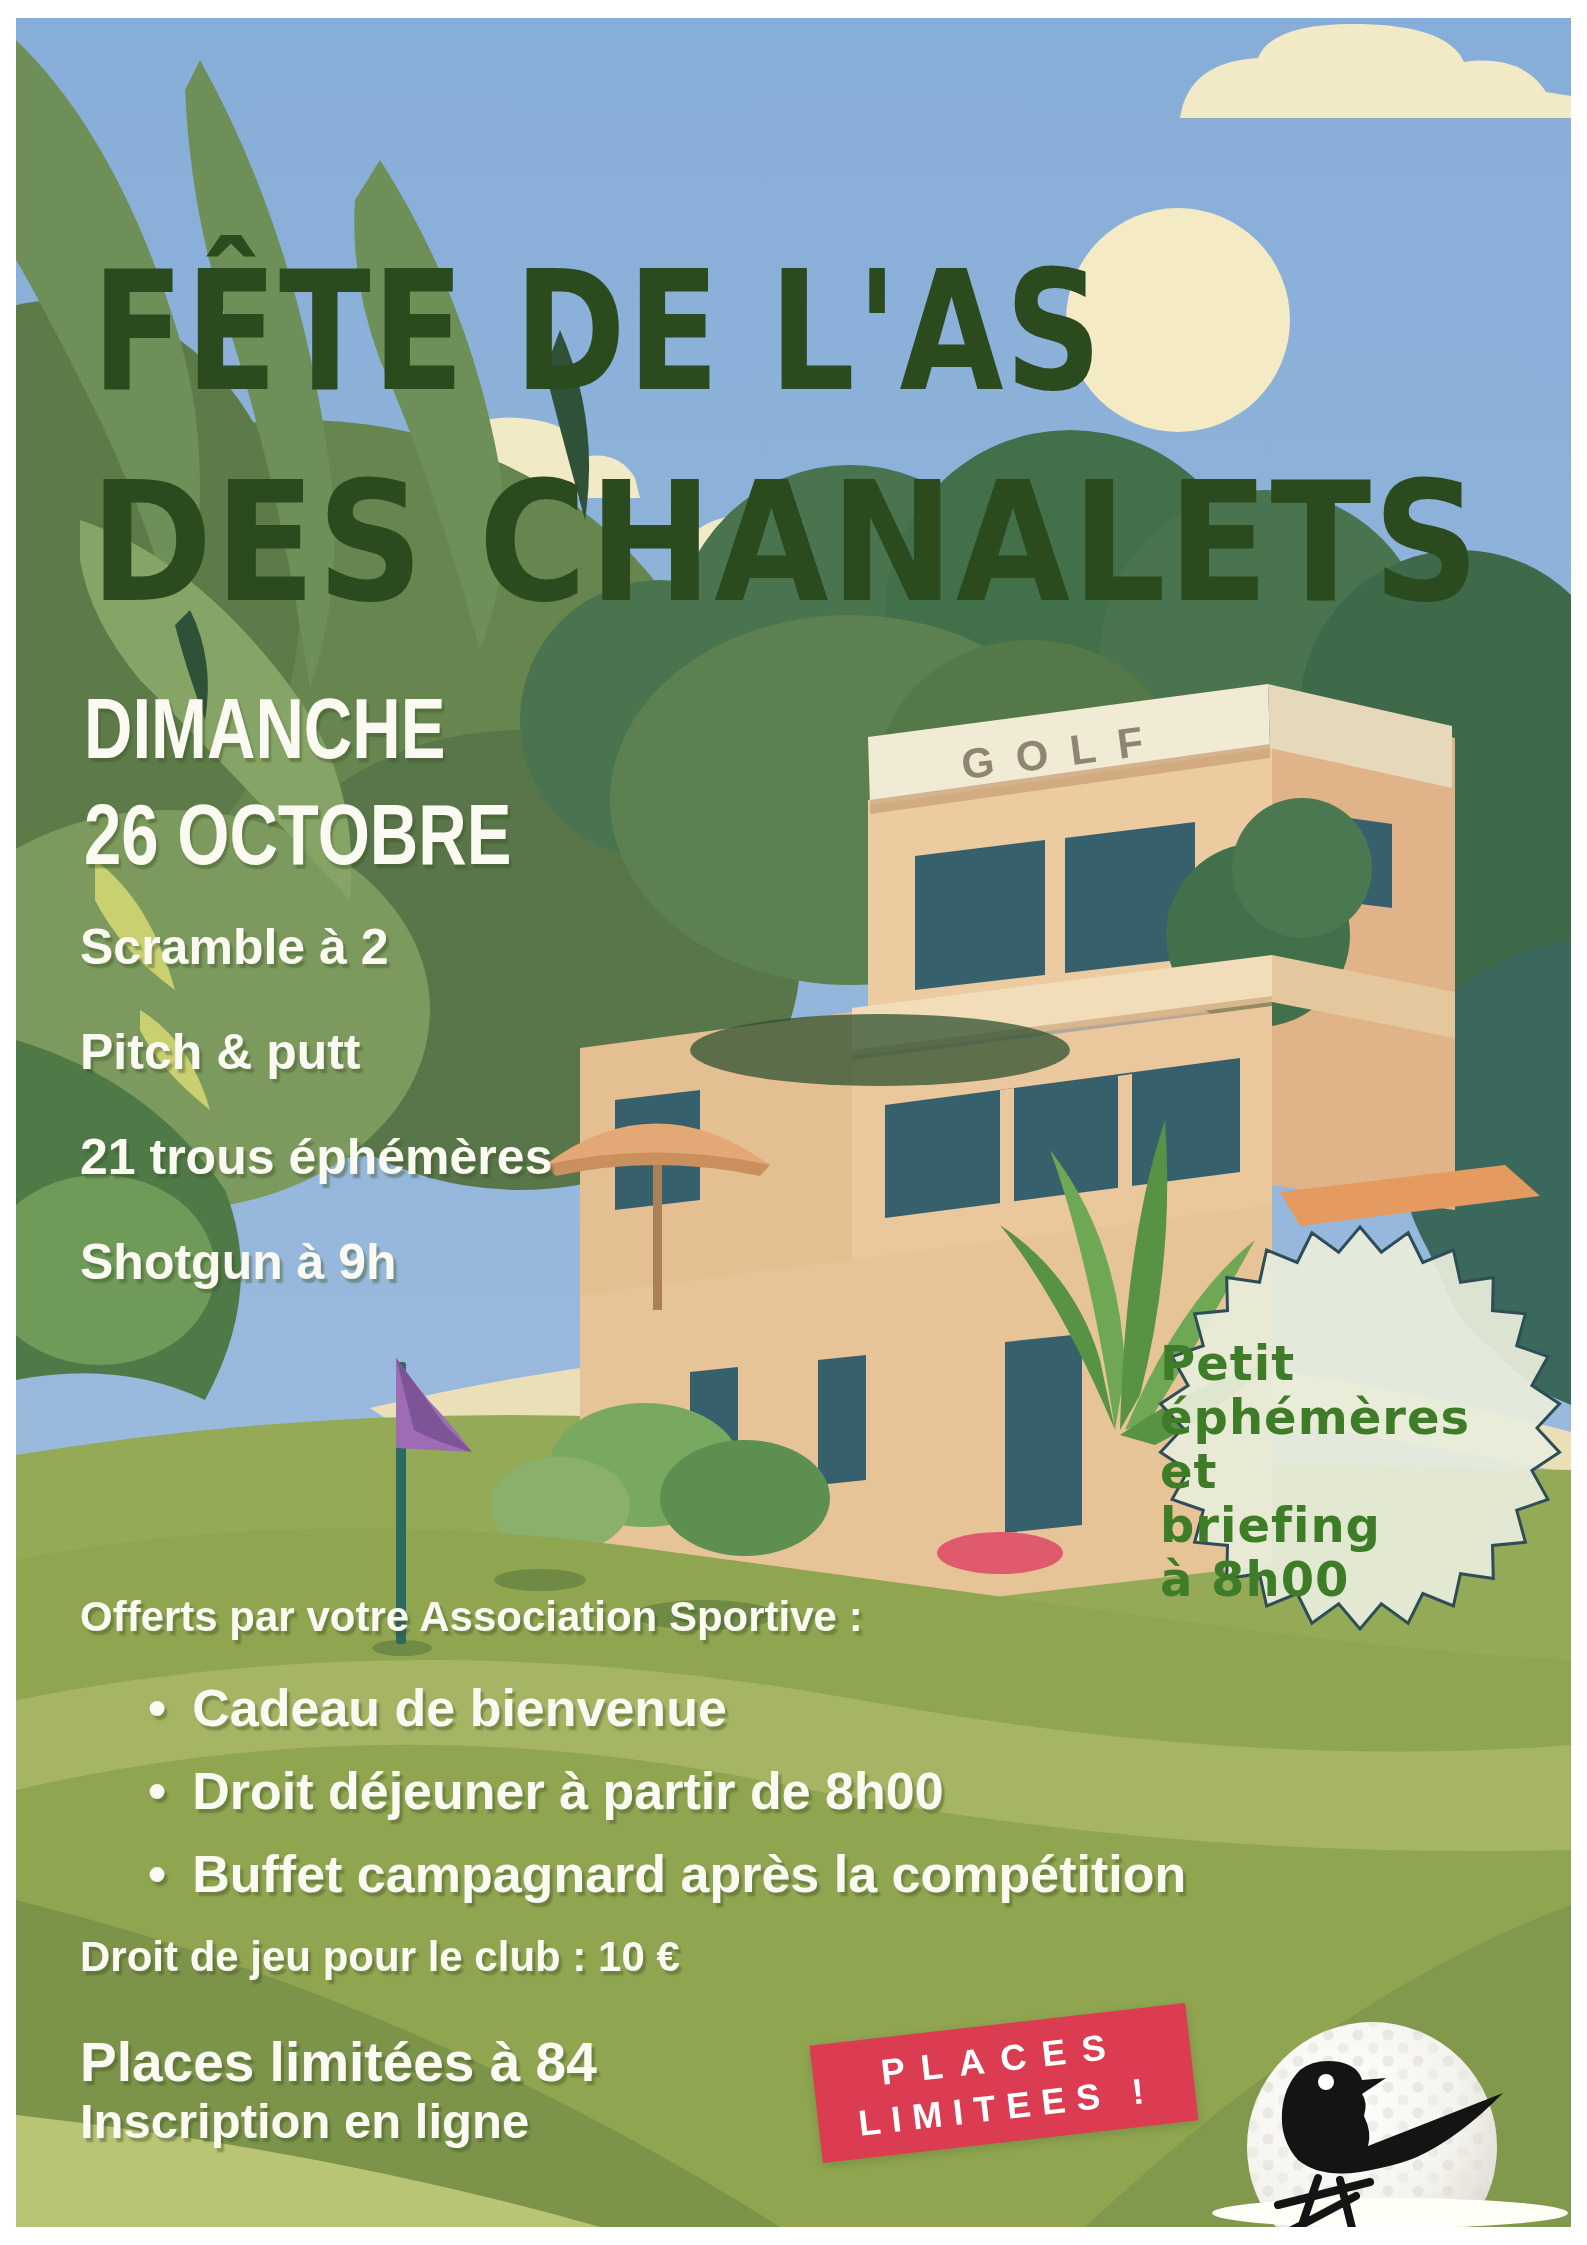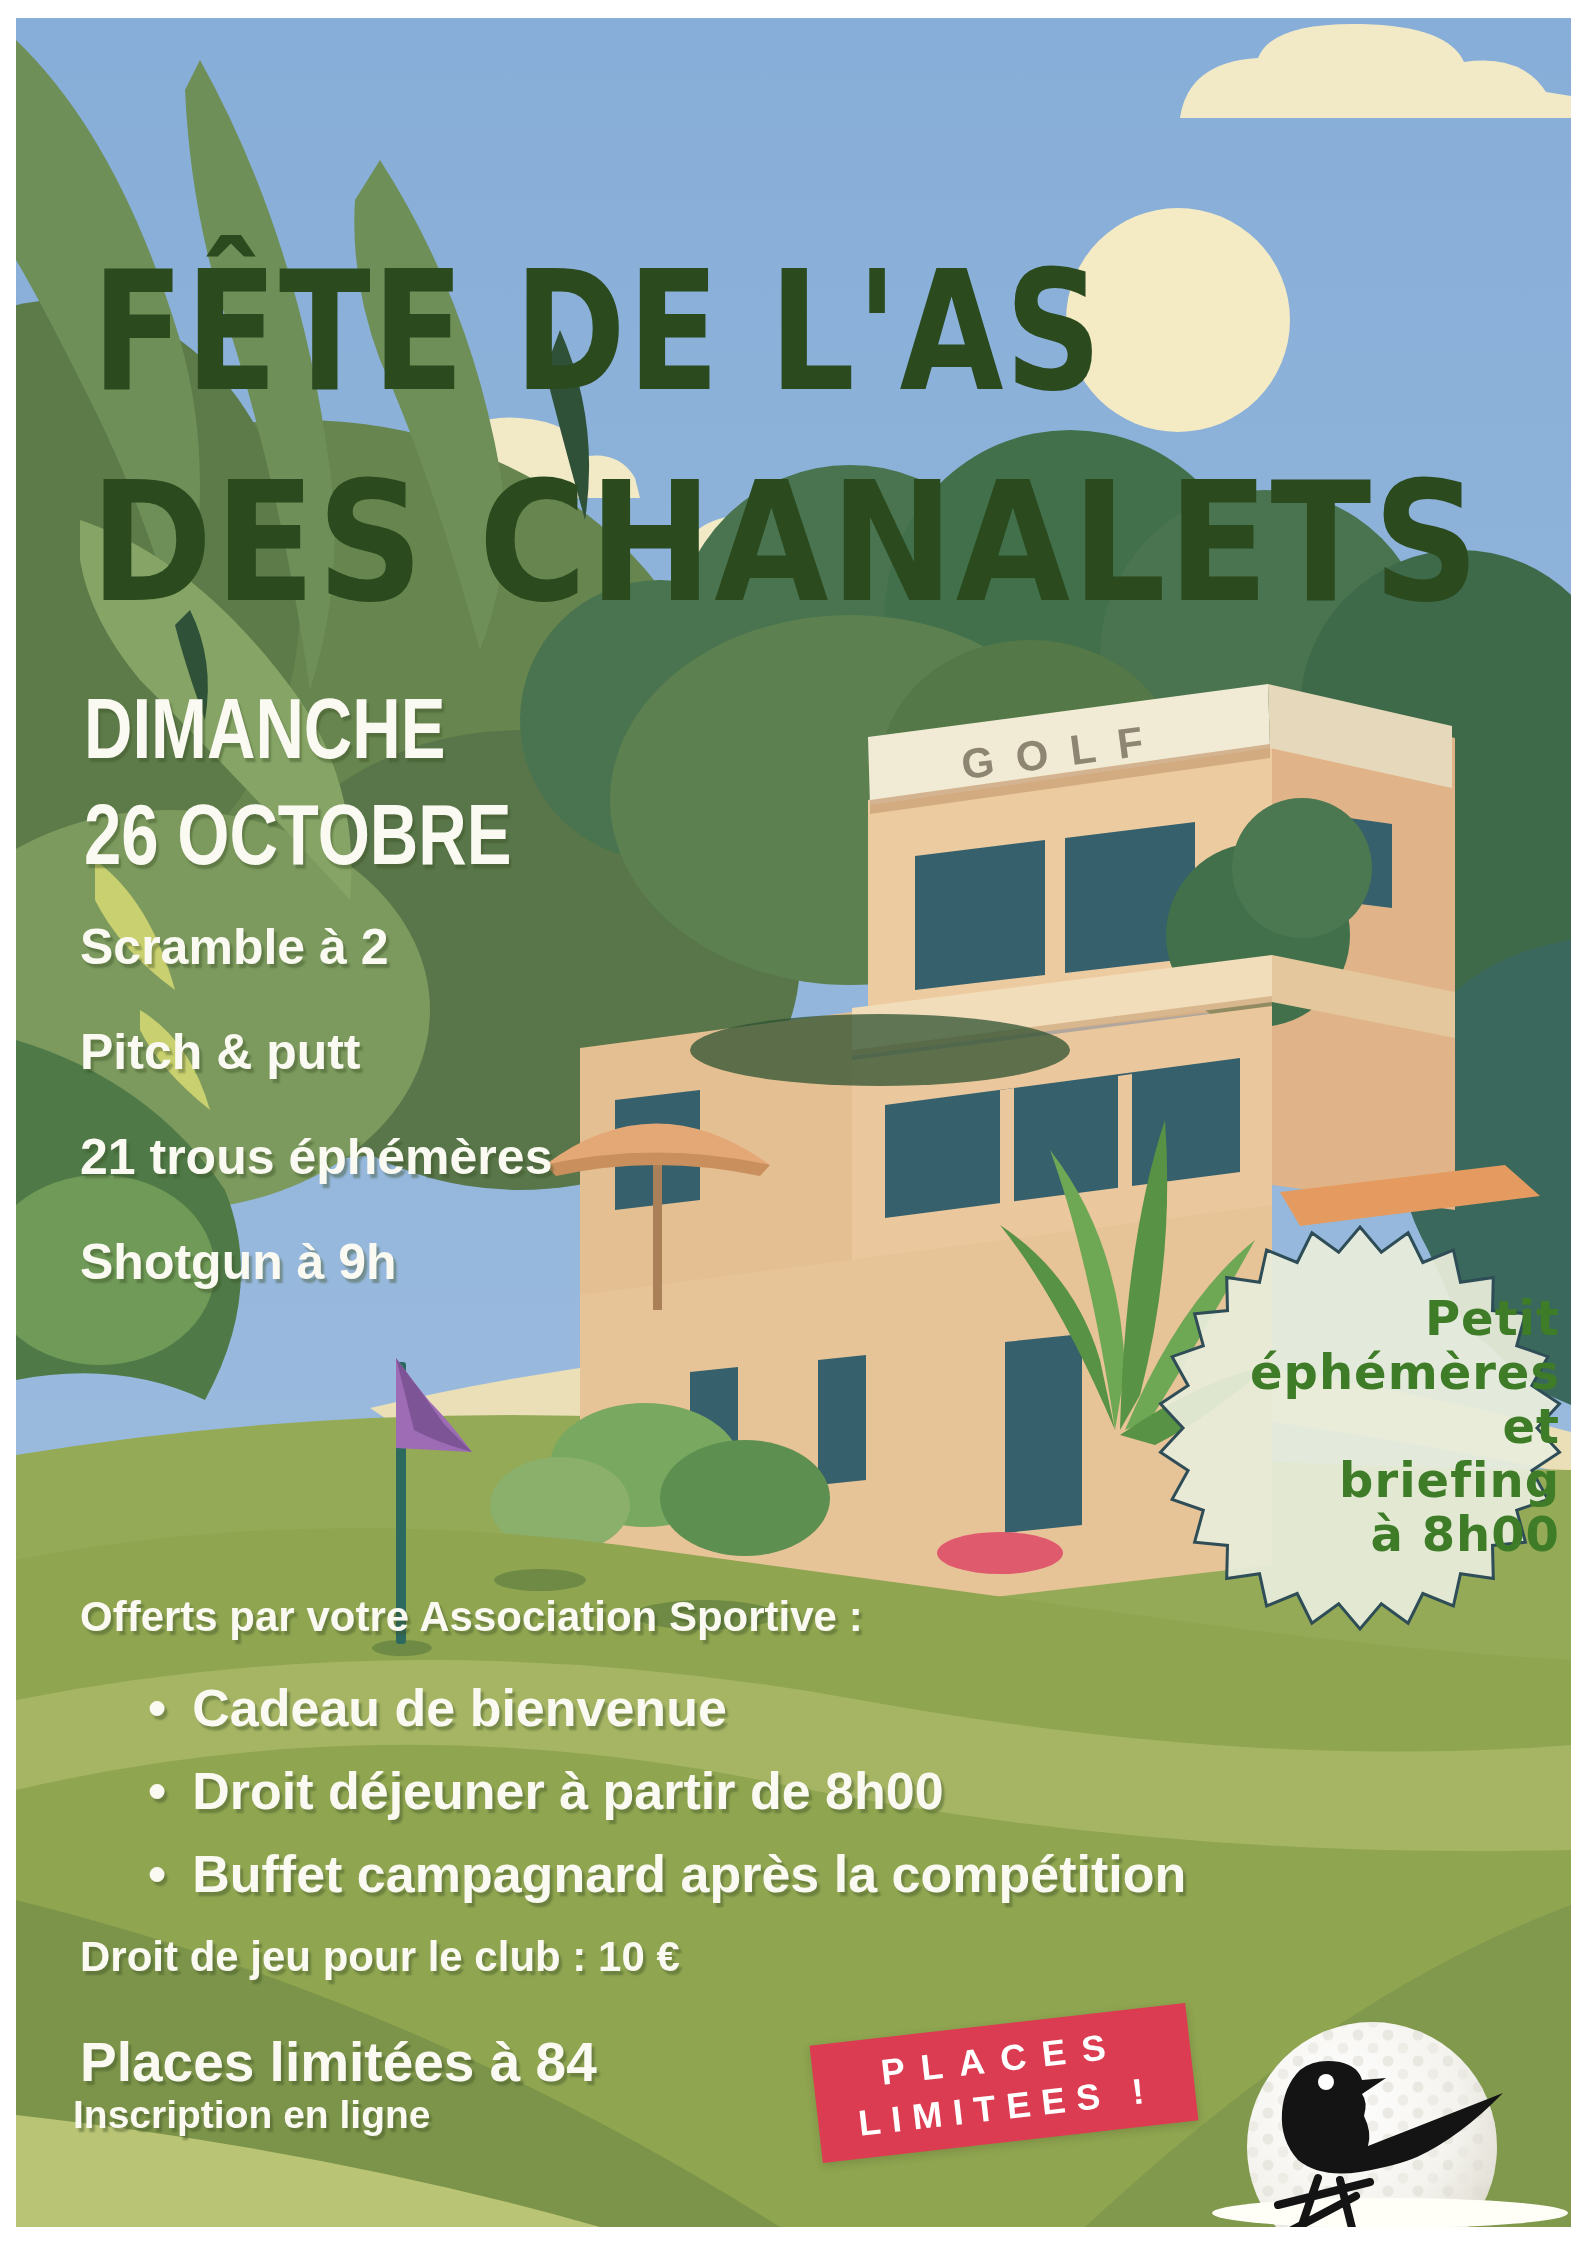--- a/index.html
+++ b/index.html
@@ -3,21 +3,21 @@
 <meta charset="utf-8">
 <style>
   html,body{margin:0;padding:0;background:#9a9a9a;}
   .page{position:relative;width:1587px;height:2245px;background:#ffffff;overflow:hidden;
         font-family:"Liberation Sans",sans-serif;}
   .page svg{position:absolute;left:0;top:0;}
   .t{position:absolute;white-space:nowrap;font-weight:bold;transform-origin:0 0;}
   .white{color:#fbfaf2;text-shadow:3px 4px 2px rgba(60,80,38,.42);}
   .titleln{font-family:"DejaVu Sans",sans-serif;color:#2b4a1e;letter-spacing:2px;}
   .events div{line-height:105px;}
-  .badge-text{position:absolute;left:1160px;top:1291px;width:400px;text-align:right;
+  .badge-text{position:absolute;left:1160px;top:1336px;width:400px;text-align:left;
       font-family:"DejaVu Sans",sans-serif;font-weight:bold;font-size:48px;line-height:54px;
       letter-spacing:1px;color:#3e7c28;}
   .ribbon{position:absolute;left:815px;top:2024px;width:378px;height:118px;background:#dc3c51;
       transform:rotate(-6.5deg);text-align:center;color:#ffffff;font-weight:bold;
       box-shadow:0 3px 8px rgba(40,40,20,.18);}
   .ribbon .r1{margin-top:14px;font-size:36px;letter-spacing:16px;}
   .ribbon .r2{margin-top:6px;font-size:36px;letter-spacing:11px;}
   .bullet-row{position:absolute;left:148px;display:flex;gap:26px;font-weight:bold;font-size:52px;}
 </style>
 </head>
@@ -219,20 +219,20 @@
     <span>•</span>
     <span>Droit déjeuner à partir de 8h00</span>
   </div>
   <div class="bullet-row white" style="top:1844px;">
     <span>•</span>
     <span>Buffet campagnard après la compétition</span>
   </div>
 
   <div class="t white" style="left:80px;top:1933px;font-size:42px;">Droit de jeu pour le club : 10 €</div>
   <div class="t white" style="left:80px;top:2030px;font-size:55px;">Places limitées à 84</div>
-  <div class="t white" style="left:73px;top:2093px;font-size:39px;">Inscription en ligne</div>
+  <div class="t white" style="left:80px;top:2093px;font-size:49px;">Inscription en ligne</div>
 
   <div class="ribbon">
     <div class="r1">PLACES</div>
     <div class="r2">LIMITEES !</div>
   </div>
 
 </div>
 
 </body></html>

